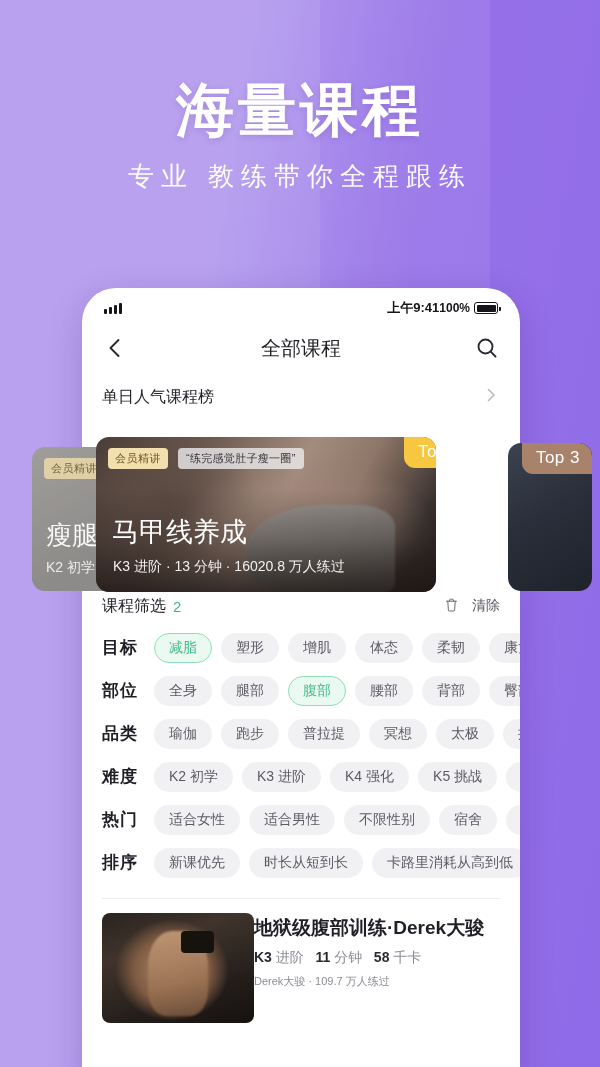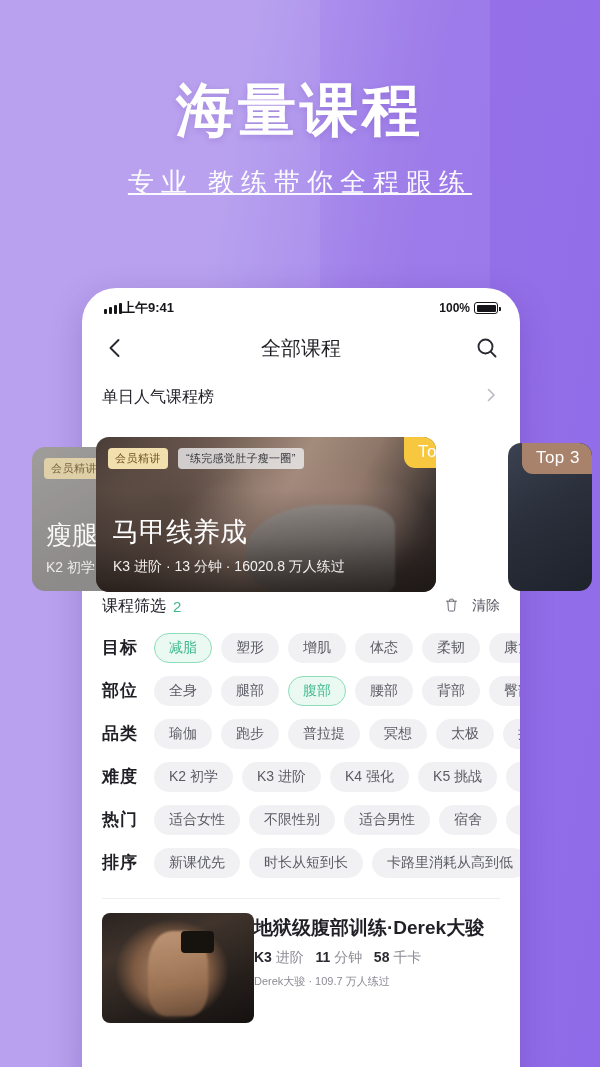--- a/index.html
+++ b/index.html
@@ -29,21 +29,21 @@
   .c2 { background:rgba(255,255,255,0.075); left:-250px; top:-120px; }
   .c3 { background:rgba(255,255,255,0.06);  left:-85px;  top:-120px; }
 
   
   #hero { position:absolute; left:0; right:0; top:78px; text-align:center; z-index:3; }
   #hero-title {
     color:#fff; font-size:58px; font-weight:bold; letter-spacing:4px;
     line-height:1.12; text-shadow:0 2px 6px rgba(80,40,150,.18);
   }
   #hero-sub {
-    color:#fff; font-size:26px; letter-spacing:7px; margin-top:22px; opacity:.96;text-decoration:underline;
+    color:#fff; font-size:26px; letter-spacing:7px; margin-top:16px; opacity:.96;
   }
 
   
   #phone {
     position:absolute; left:82px; top:288px; width:438px; height:800px;
     background:#fff;
     border-radius:34px 34px 0 0;
     overflow:hidden;
     z-index:4;
     box-shadow:0 10px 34px rgba(60,25,120,.22);
@@ -51,21 +51,21 @@
 
   
   #statusbar {
     height:34px; display:flex; align-items:center;
     padding:6px 22px 0 22px; font-size:13px; color:#16161a; font-weight:bold;
   }
   #sb-left { flex:0 0 auto; display:flex; align-items:flex-end; gap:2px; height:12px; }
   #sb-left i { display:block; width:3px; background:#16161a; border-radius:1px; }
   #sb-left i:nth-child(1){height:5px;} #sb-left i:nth-child(2){height:7px;}
   #sb-left i:nth-child(3){height:9px;} #sb-left i:nth-child(4){height:11px;}
-  #sb-center { flex:1; text-align:left; font-size:13px; font-weight:bold; }
+  #sb-center { flex:1; text-align:right; font-size:13px; font-weight:bold; }
   #sb-right { flex:0 0 auto; display:flex; align-items:center; gap:4px; }
   #sb-pct { font-size:12px; font-weight:bold; }
   #battery {
     width:24px; height:12px; border:1.5px solid #16161a; border-radius:3px;
     position:relative; padding:1.5px;
   }
   #battery::after {
     content:""; position:absolute; right:-4px; top:3.5px;
     width:2px; height:4px; background:#16161a; border-radius:0 1px 1px 0;
   }
@@ -322,22 +322,22 @@
             <span class="chip">K3 进阶</span>
             <span class="chip">K4 强化</span>
             <span class="chip">K5 挑战</span>
             <span class="chip">K1 入门</span>
           </div>
         </div>
         <div class="frow">
           <div class="flabel">热门</div>
           <div class="fchips">
             <span class="chip">适合女性</span>
+            <span class="chip">适合男性</span>
             <span class="chip">不限性别</span>
-            <span class="chip">适合男性</span>
             <span class="chip">宿舍</span>
             <span class="chip">办公室</span>
           </div>
         </div>
         <div class="frow">
           <div class="flabel">排序</div>
           <div class="fchips">
             <span class="chip">新课优先</span>
             <span class="chip">时长从短到长</span>
             <span class="chip">卡路里消耗从高到低</span>

